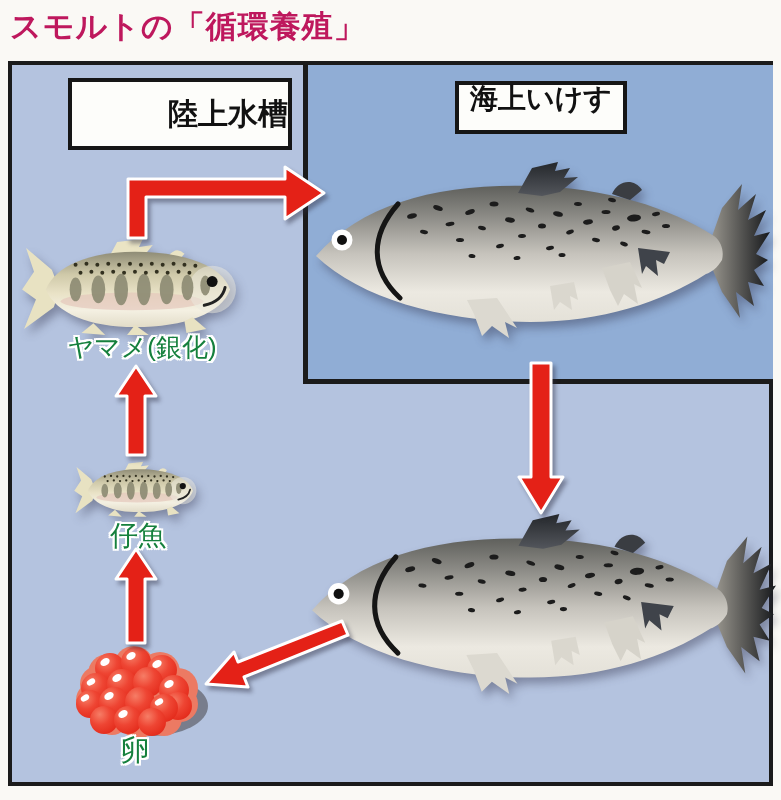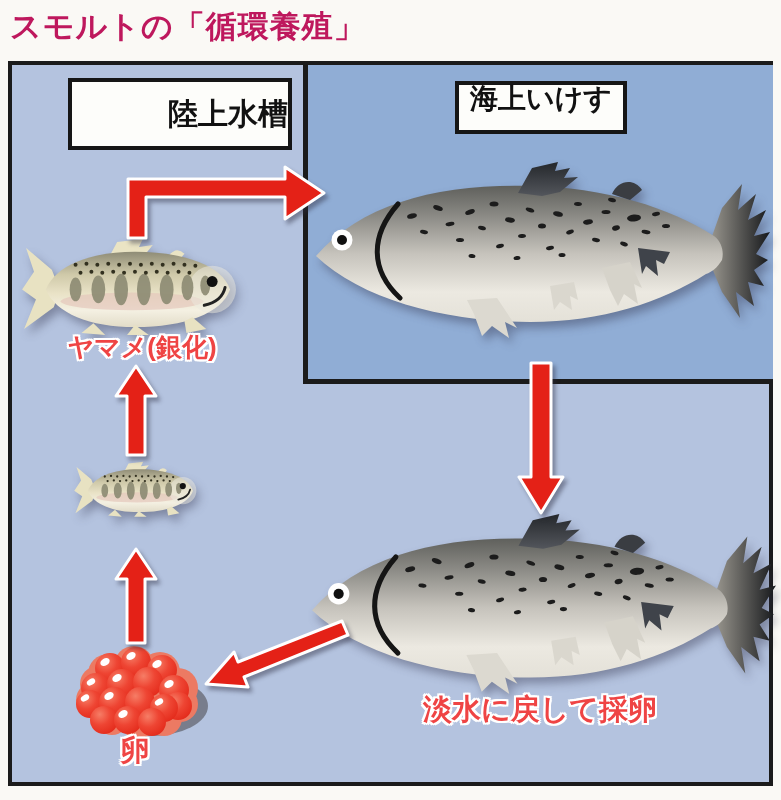--- a/index.html
+++ b/index.html
@@ -27,21 +27,21 @@
   
   .label-box{
     position:absolute;box-sizing:border-box;background:#fdfdfa;
     border:4px solid #161616;color:#111;font-weight:800;text-align:center;
     display:flex;flex-direction:column;justify-content:center;
   }
   .land-box{left:68px;top:78px;width:224px;height:72px;font-size:30px;line-height:1.18;text-align:right;}
   .seacage-box{left:455px;top:65px;width:172px;height:53px;font-size:28px;line-height:1.0;justify-content:flex-start;margin-top:16px;}
   
   .caption{
-    position:absolute;text-align:center;font-weight:700;color:#ef4444;
+    position:absolute;text-align:center;font-weight:400;color:#15803d;
     text-shadow:-2px -2px 0 #fff,2px -2px 0 #fff,-2px 2px 0 #fff,2px 2px 0 #fff,
                  0 -2px 0 #fff,0 2px 0 #fff,-2px 0 0 #fff,2px 0 0 #fff;
     white-space:nowrap;
   }
   .cap-sakuramasu{left:320px;top:318px;width:445px;font-size:28px;}
   .cap-saran{left:320px;top:690px;width:440px;font-size:29px;}
   .cap-yamame{left:42px;top:330px;width:200px;font-size:26px;}
   .cap-fry{left:63px;top:517px;width:150px;font-size:28px;}
   .cap-egg{left:60px;top:731px;width:150px;font-size:29px;}
   
@@ -255,17 +255,17 @@
   </svg>
 
   <svg class="art" style="left:0;top:0;pointer-events:none" width="781" height="800">
     <polygon class="arrow" points="128,238 128,179 285,179 285,167 324,193 285,219 285,197 146,197 146,238"></polygon>
     <polygon class="arrow" points="531,363 551,363 551,477 563,477 541,513 519,477 531,477"></polygon>
     <polygon class="arrow" points="206,684 234,652 238,662 342,621 348,635 244,677 248,687"></polygon>
     <polygon class="arrow" points="127,643 127,579 116,579 136,549 156,579 145,579 145,643"></polygon>
     <polygon class="arrow" points="127,455 127,396 116,396 136,366 156,396 145,396 145,455"></polygon>
   </svg>
 
-  <div class="caption cap-saran">淡水に戻して採卵</div>
   <div class="caption cap-yamame">ヤマメ(銀化)</div>
+  <div class="caption cap-fry">仔魚</div>
   <div class="caption cap-egg">卵</div>
 
 </div>
 
 </body></html>

